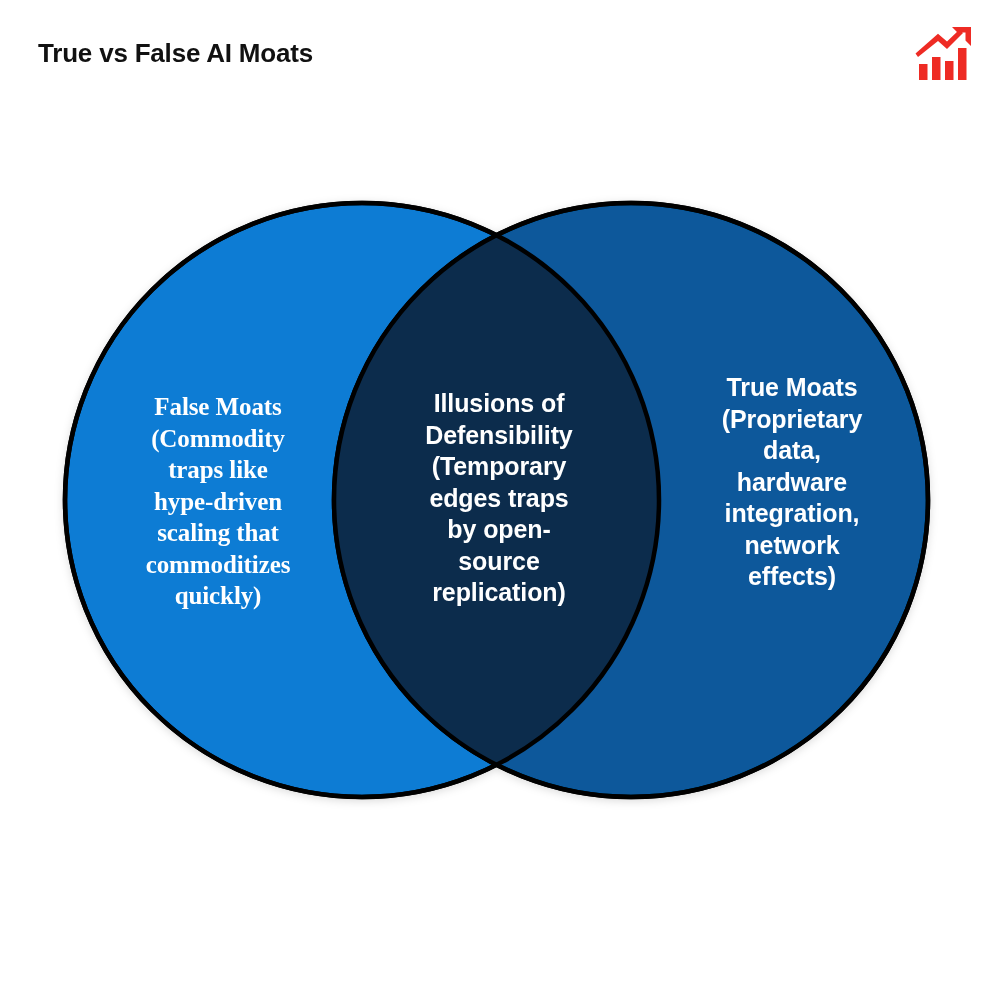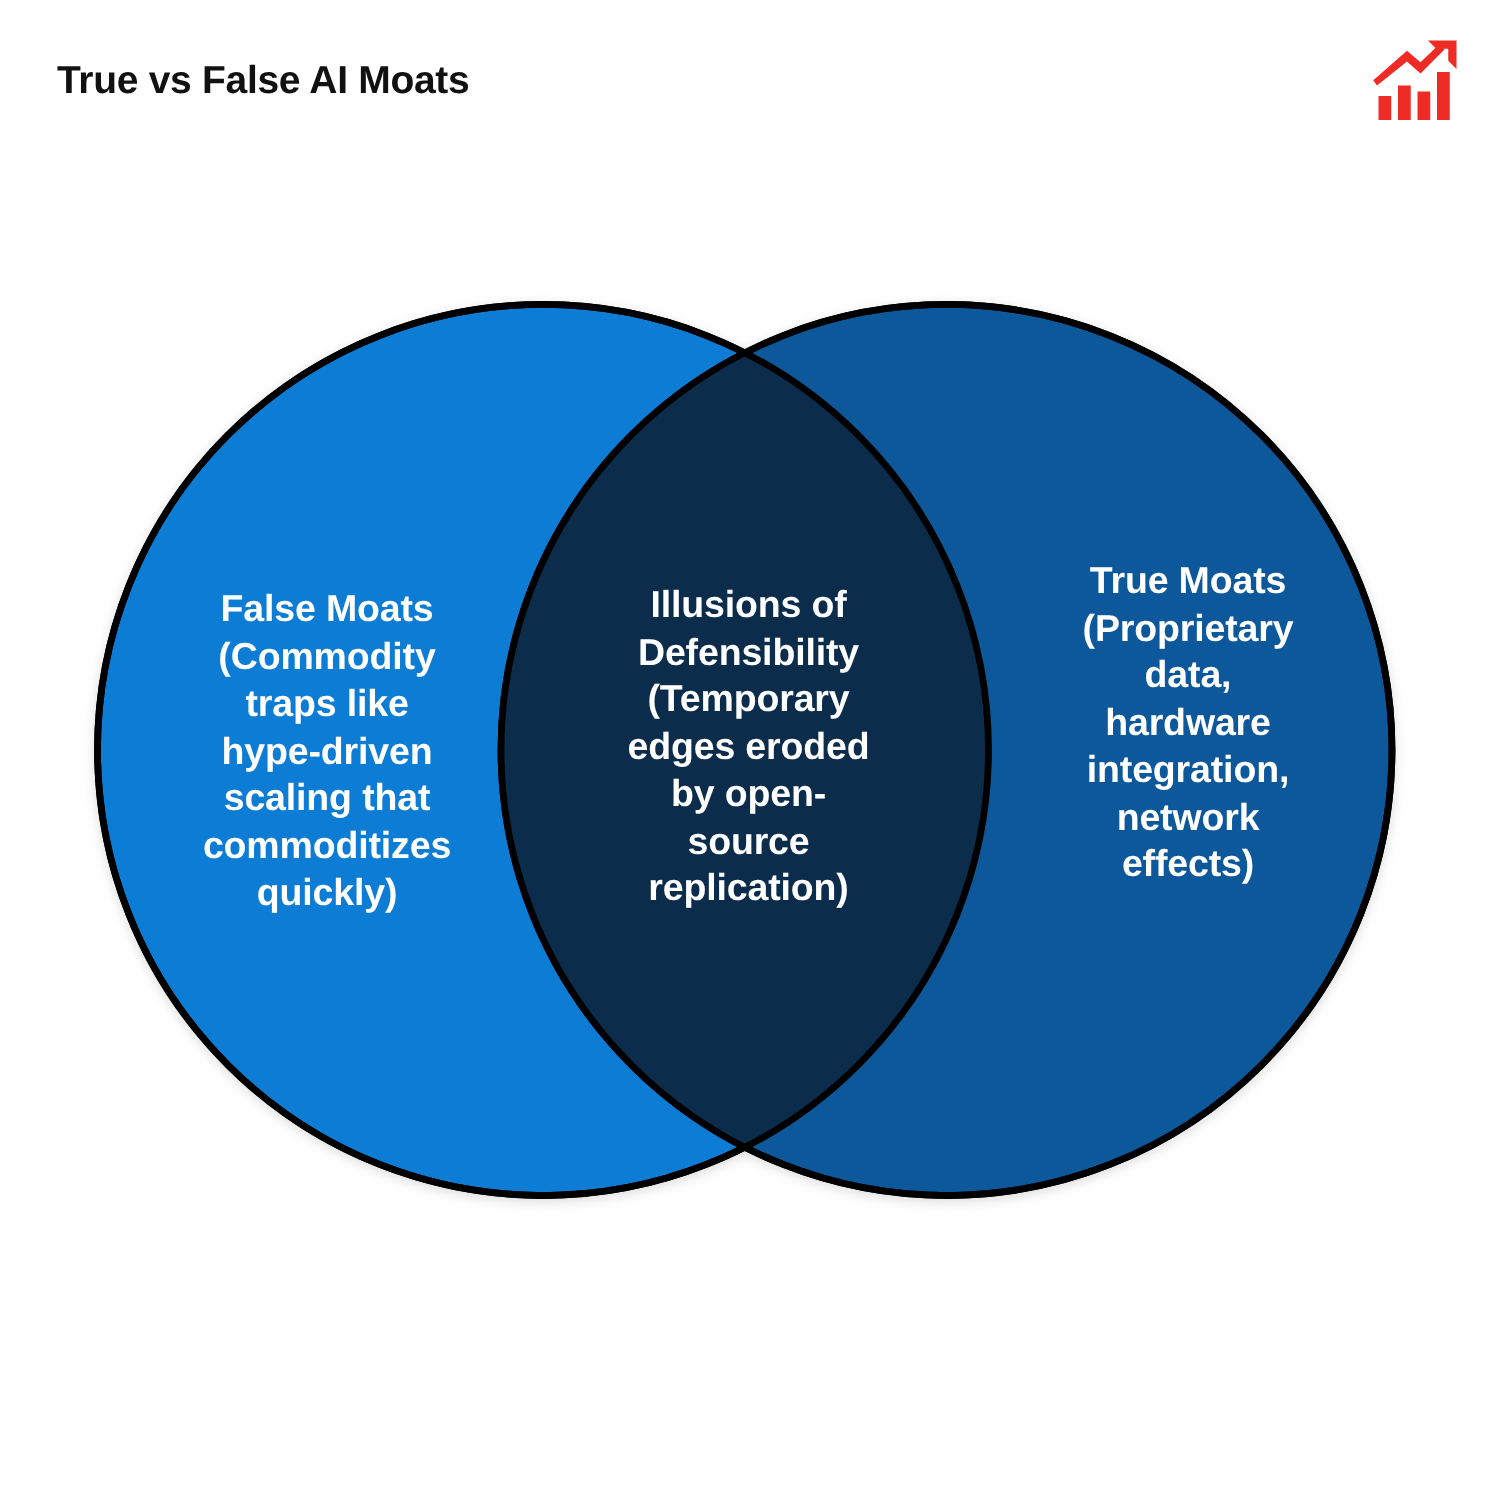--- a/index.html
+++ b/index.html
@@ -74,20 +74,21 @@
     font-size: 25px;
     font-weight: bold;
     line-height: 31.5px;
     letter-spacing: -0.1px;
     white-space: pre-line;
   }
   .label-left {
     left: 112px;
     top: 391px;
     width: 212px;
+    font-family: Liberation Serif, serif;
   }
   .label-center {
     left: 392px;
     top: 388px;
     width: 214px;
   }
   .label-right {
     left: 692px;
     top: 372px;
     width: 200px;
@@ -144,21 +145,21 @@
 (Commodity
 traps like
 hype-driven
 scaling that
 commoditizes
 quickly)</div>
 
   <div class="venn-label label-center">Illusions of
 Defensibility
 (Temporary
-edges eroded
+edges traps
 by open-
 source
 replication)</div>
 
   <div class="venn-label label-right">True Moats
 (Proprietary
 data,
 hardware
 integration,
 network

